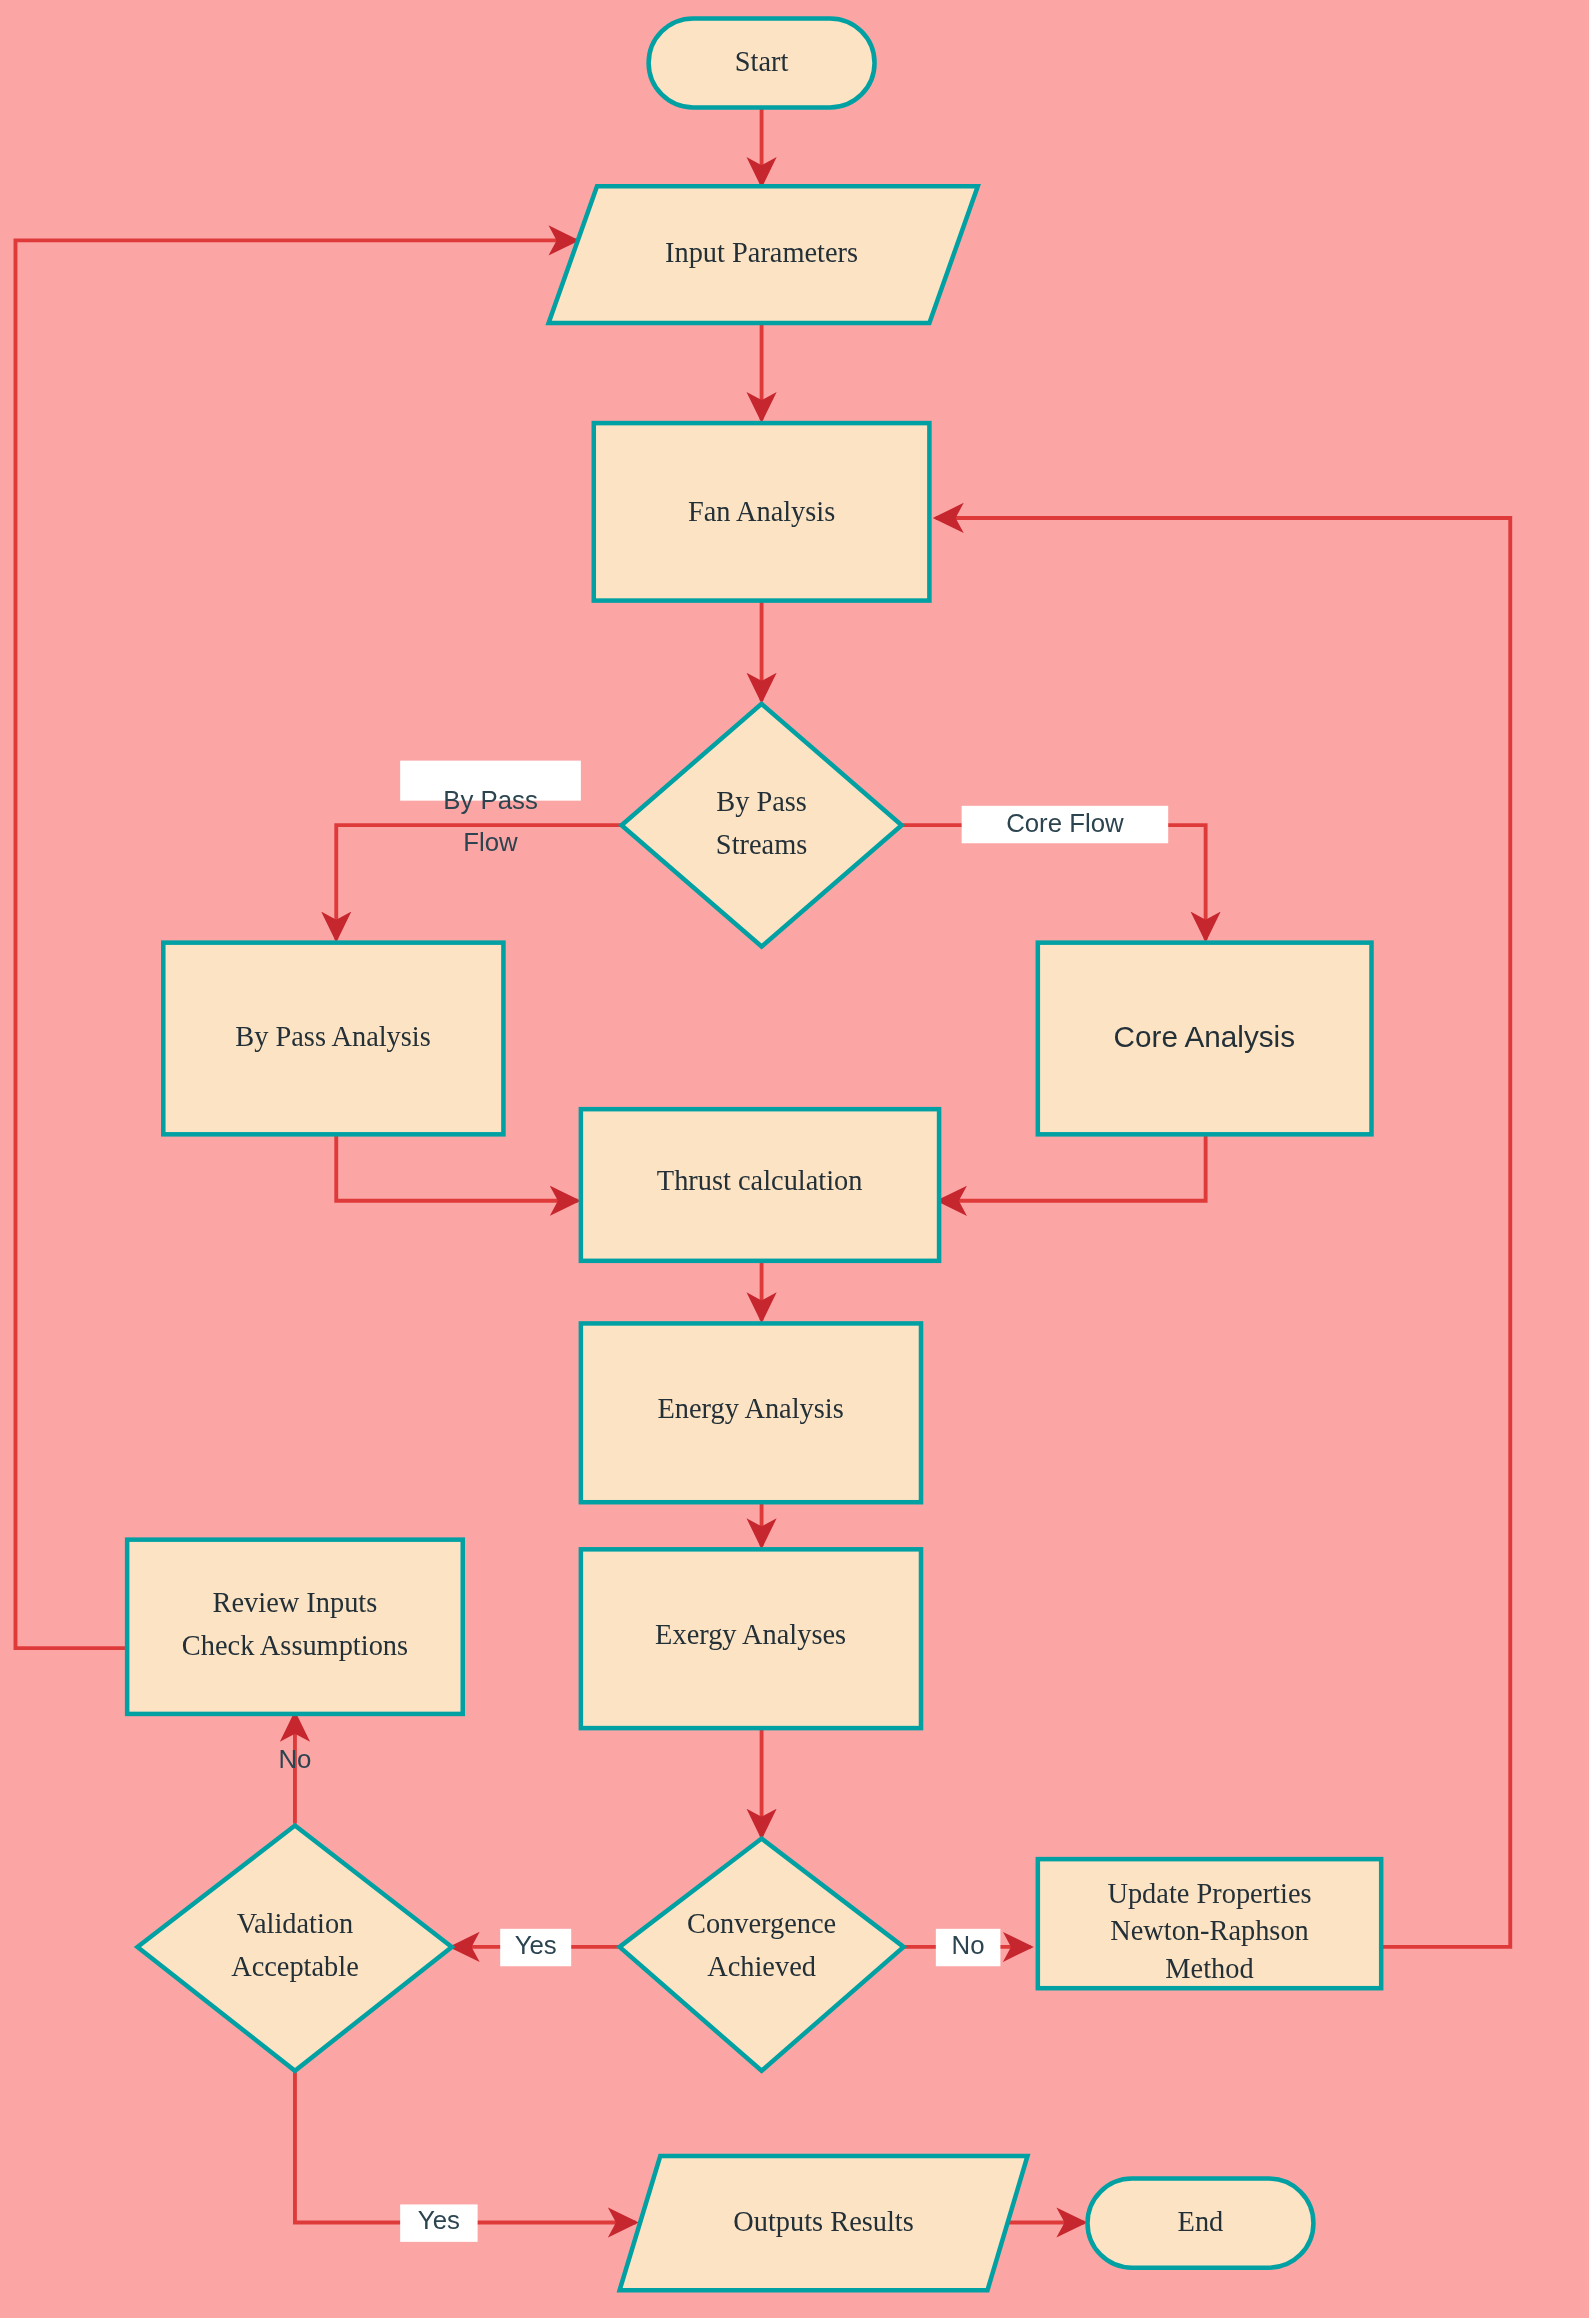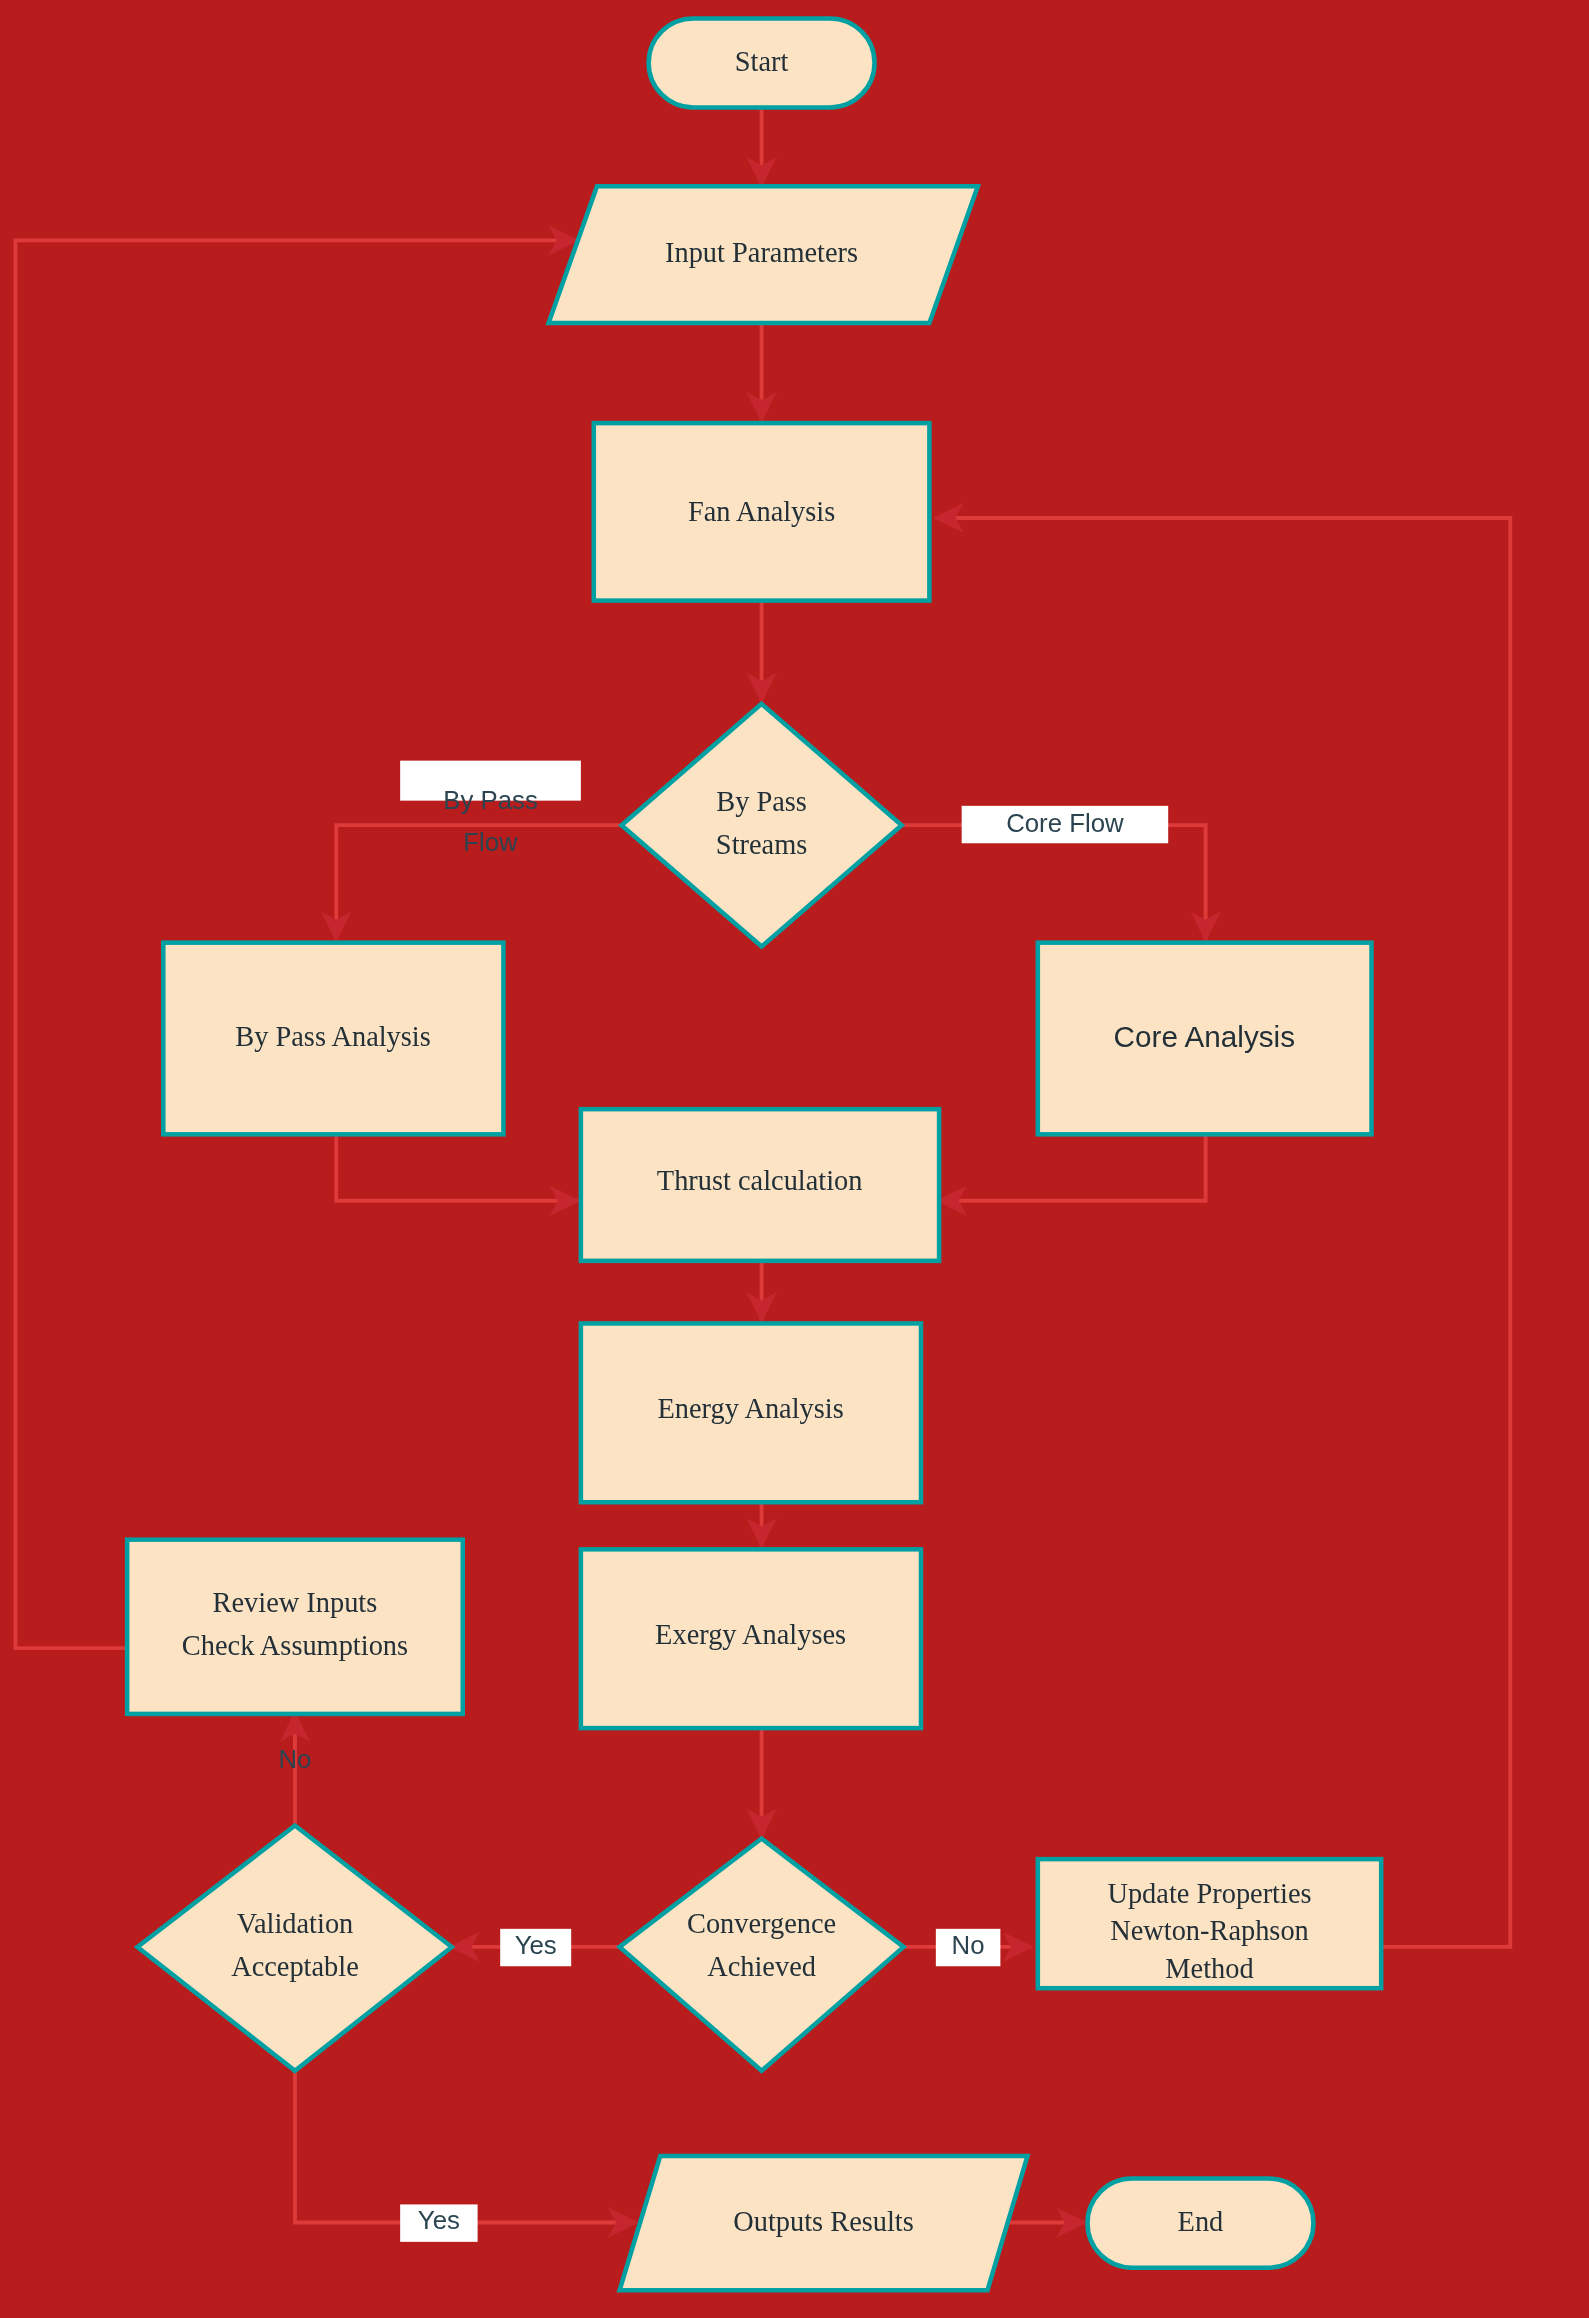--- a/index.html
+++ b/index.html
@@ -1,18 +1,18 @@
 <!DOCTYPE html>
 <html style="font-size:10.3px"><head>
 <meta charset="utf-8">
 <style>
   html,body{margin:0;padding:0;background:#ffffff;}
   body{width:1589px;height:2319px;overflow:hidden;
        font-family:"Liberation Serif", serif;}
-  #chart-root{position:relative;width:1589px;height:2319px;background:#b91c1c;}
+  #chart-root{position:relative;width:1589px;height:2319px;background:#fca5a5;}
   svg{display:block;}
   .node-fill{fill:#FCE3C3;}
   .node-stroke{stroke:#00A0A3;stroke-width:7;}
   .edge{stroke:#DE3A3A;stroke-width:6;fill:none;}
   .node-text{fill:#233038;text-anchor:middle;dominant-baseline:middle;
              font-family:"Liberation Serif", serif;font-size:44px;}
   .node-text.sans{font-family:"Liberation Sans", sans-serif;font-size:46px;}
   .edge-label{fill:#2b4450;text-anchor:middle;dominant-baseline:middle;
               font-family:"Liberation Sans", sans-serif;font-size:40px;}
 </style>

